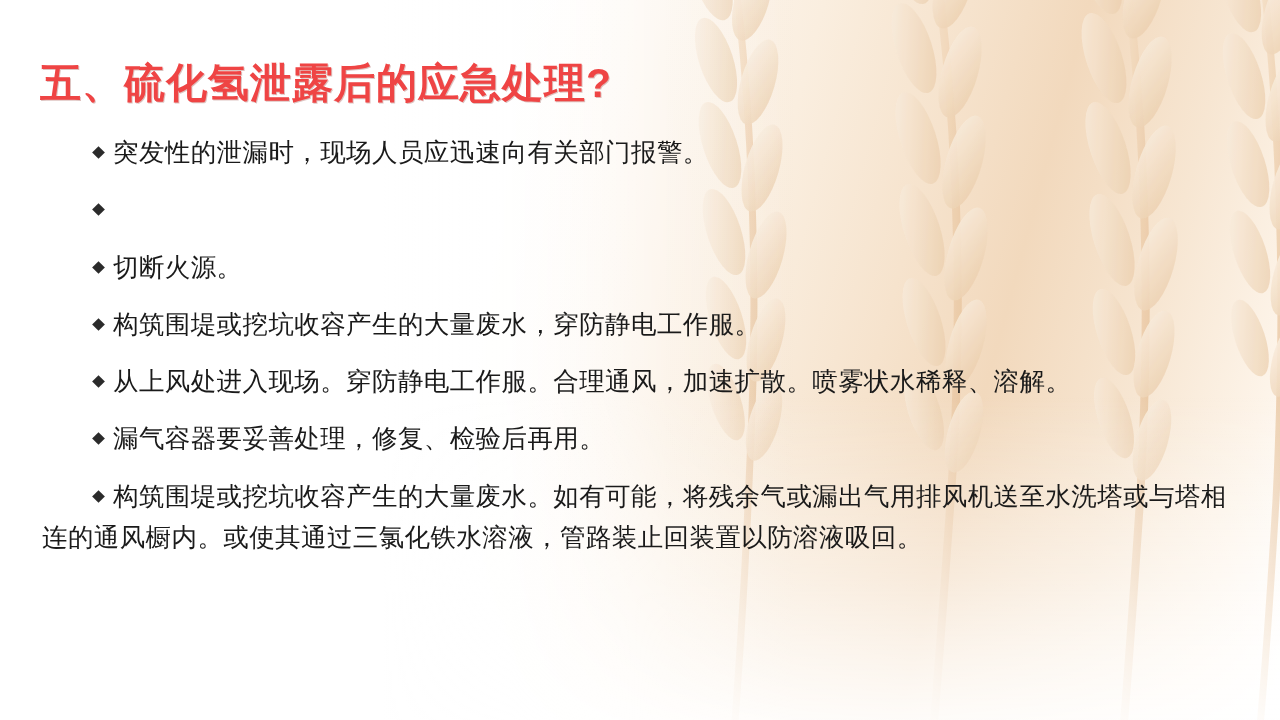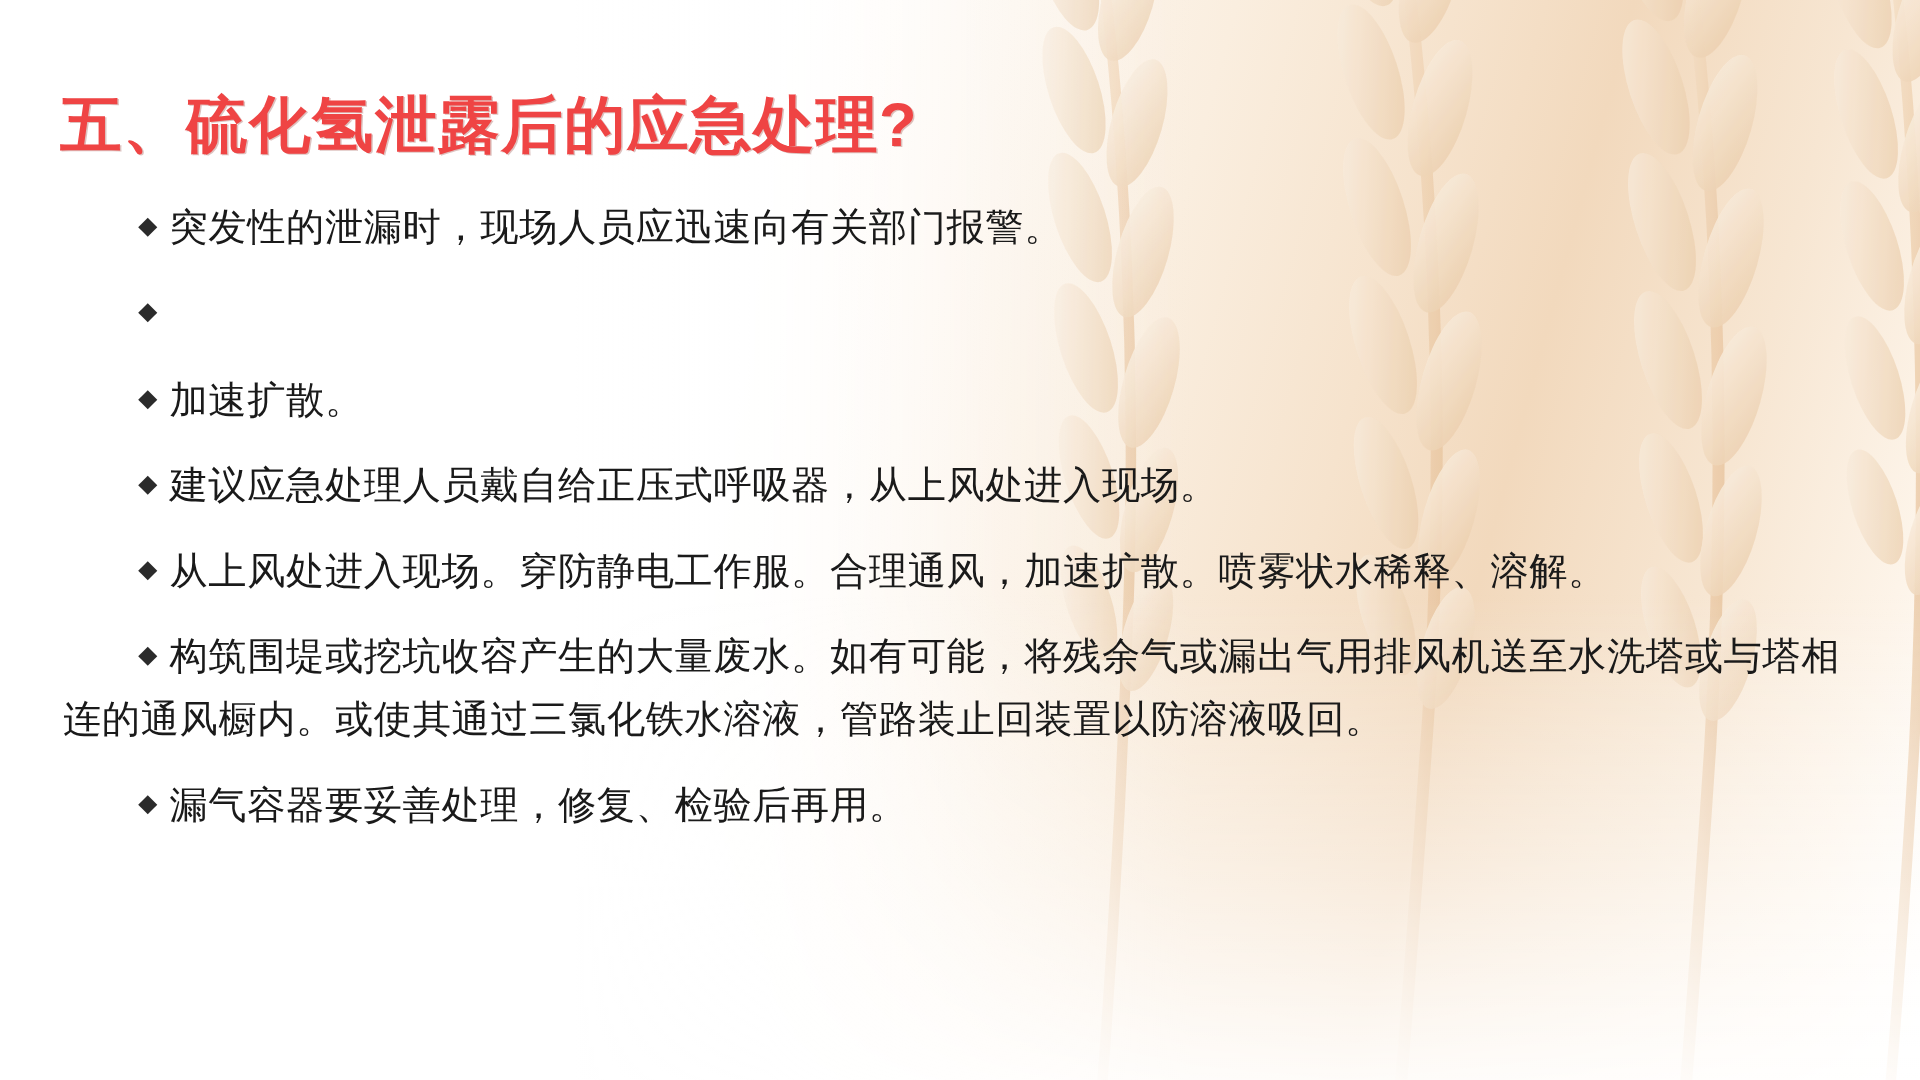--- a/index.html
+++ b/index.html
@@ -199,29 +199,29 @@
   <div class="title">五、硫化氢泄露后的应急处理?</div>
 
   <div class="content">
     <div class="bullet-row">
       <span class="diamond"></span><span class="txt">突发性的泄漏时，现场人员应迅速向有关部门报警。</span>
     </div>
     <div class="bullet-row">
       <span class="diamond"></span>
     </div>
     <div class="bullet-row">
-      <span class="diamond"></span><span class="txt">加速扩散。</span>
-    </div>
-    <div class="bullet-row">
-      <span class="diamond"></span><span class="txt">建议应急处理人员戴自给正压式呼吸器，从上风处进入现场。</span>
+      <span class="diamond"></span><span class="txt">切断火源。</span>
+    </div>
+    <div class="bullet-row">
+      <span class="diamond"></span><span class="txt">构筑围堤或挖坑收容产生的大量废水，穿防静电工作服。</span>
     </div>
     <div class="bullet-row">
       <span class="diamond"></span><span class="txt">从上风处进入现场。穿防静电工作服。合理通风，加速扩散。喷雾状水稀释、溶解。</span>
     </div>
     <div class="bullet-row">
+      <span class="diamond"></span><span class="txt">漏气容器要妥善处理，修复、检验后再用。</span>
+    </div>
+    <div class="bullet-row">
       <span class="diamond"></span><span class="txt">构筑围堤或挖坑收容产生的大量废水。如有可能，将残余气或漏出气用排风机送至水洗塔或与塔相连的通风橱内。或使其通过三氯化铁水溶液，管路装止回装置以防溶液吸回。</span>
     </div>
-    <div class="bullet-row">
-      <span class="diamond"></span><span class="txt">漏气容器要妥善处理，修复、检验后再用。</span>
-    </div>
   </div>
 
 </div>
 
 </body></html>

